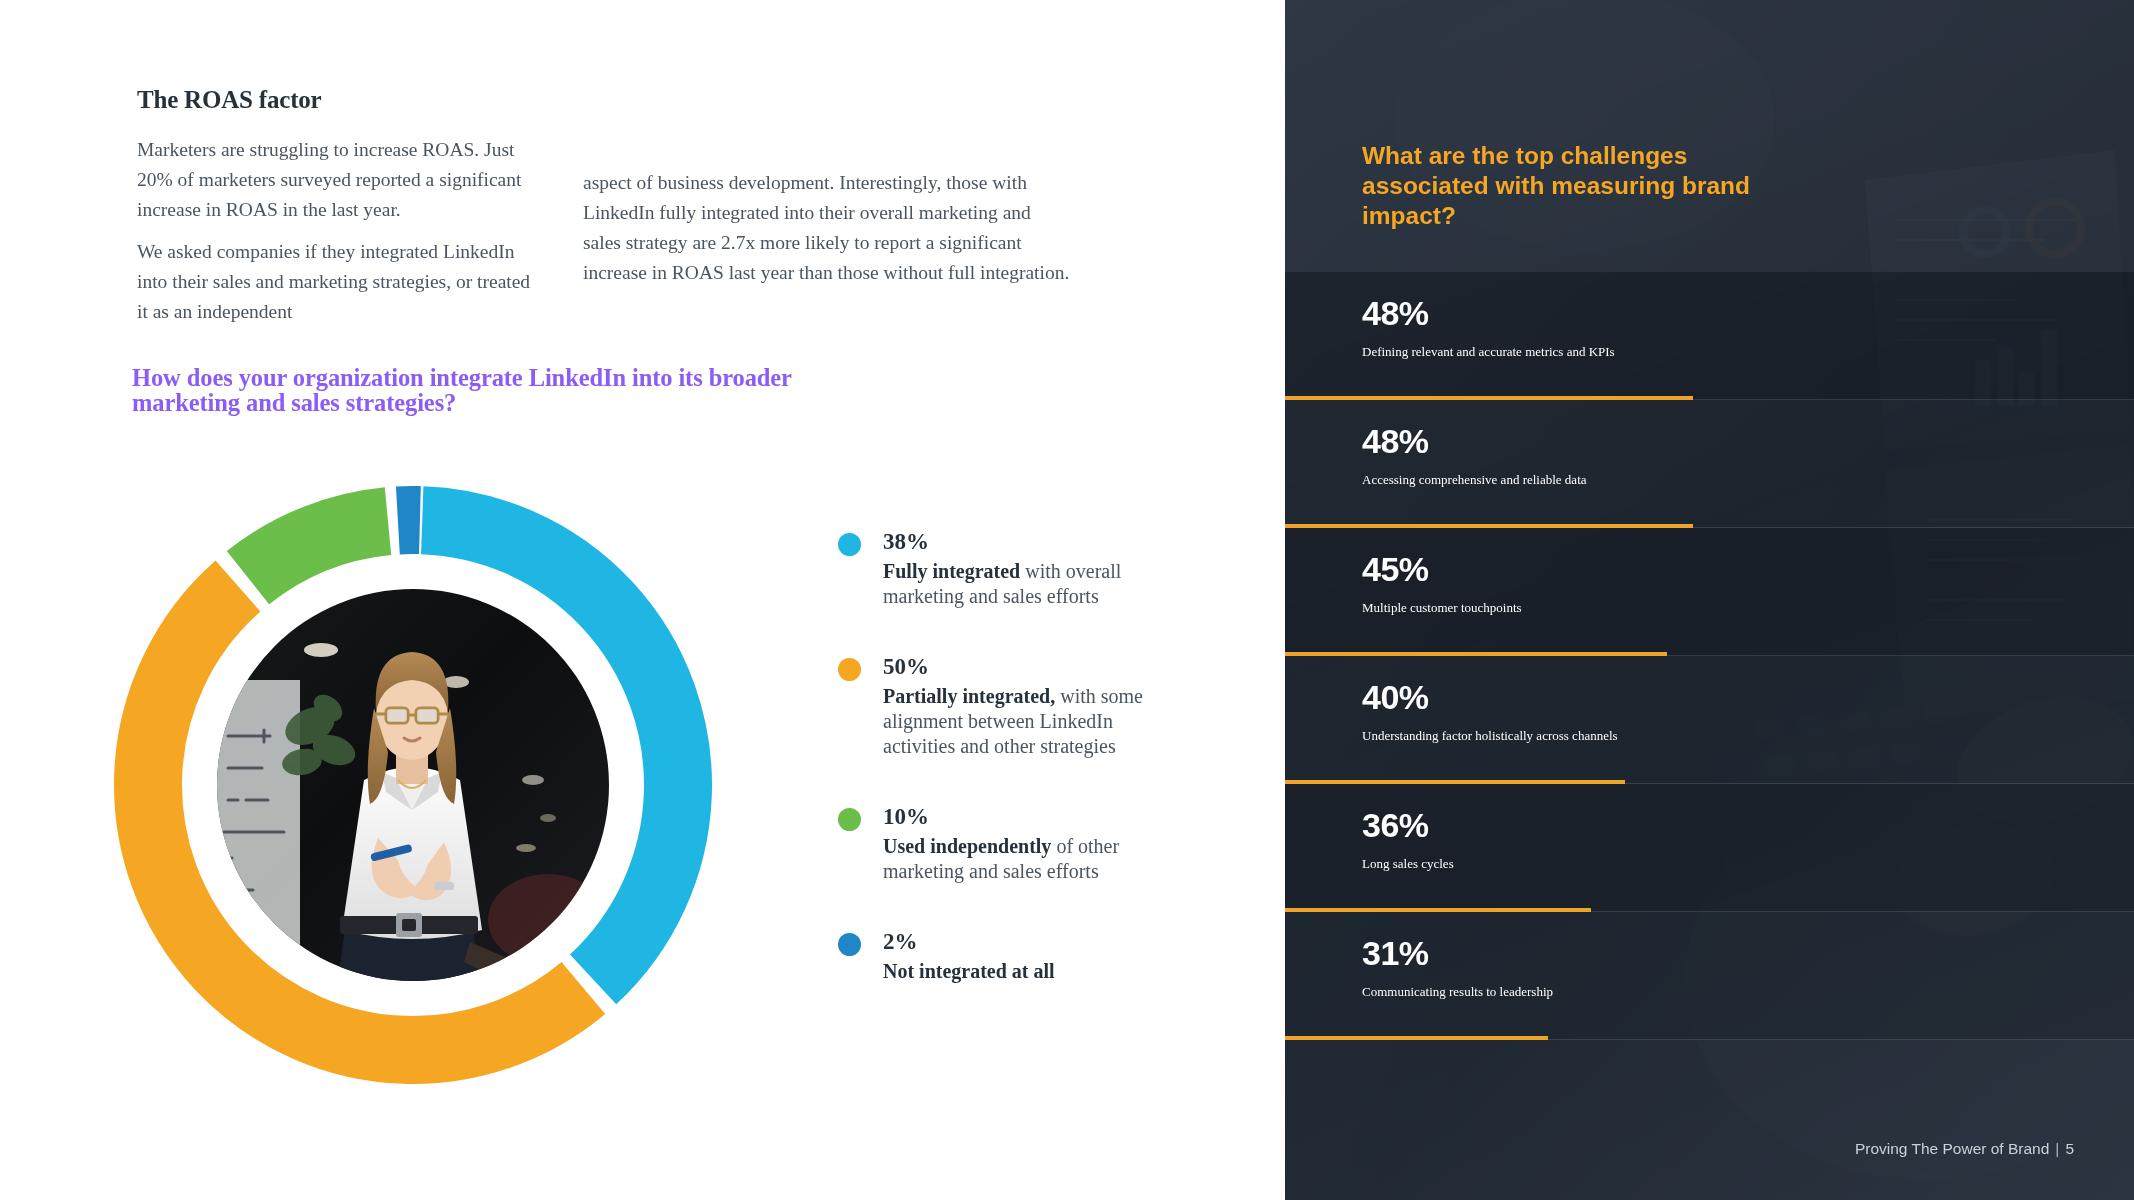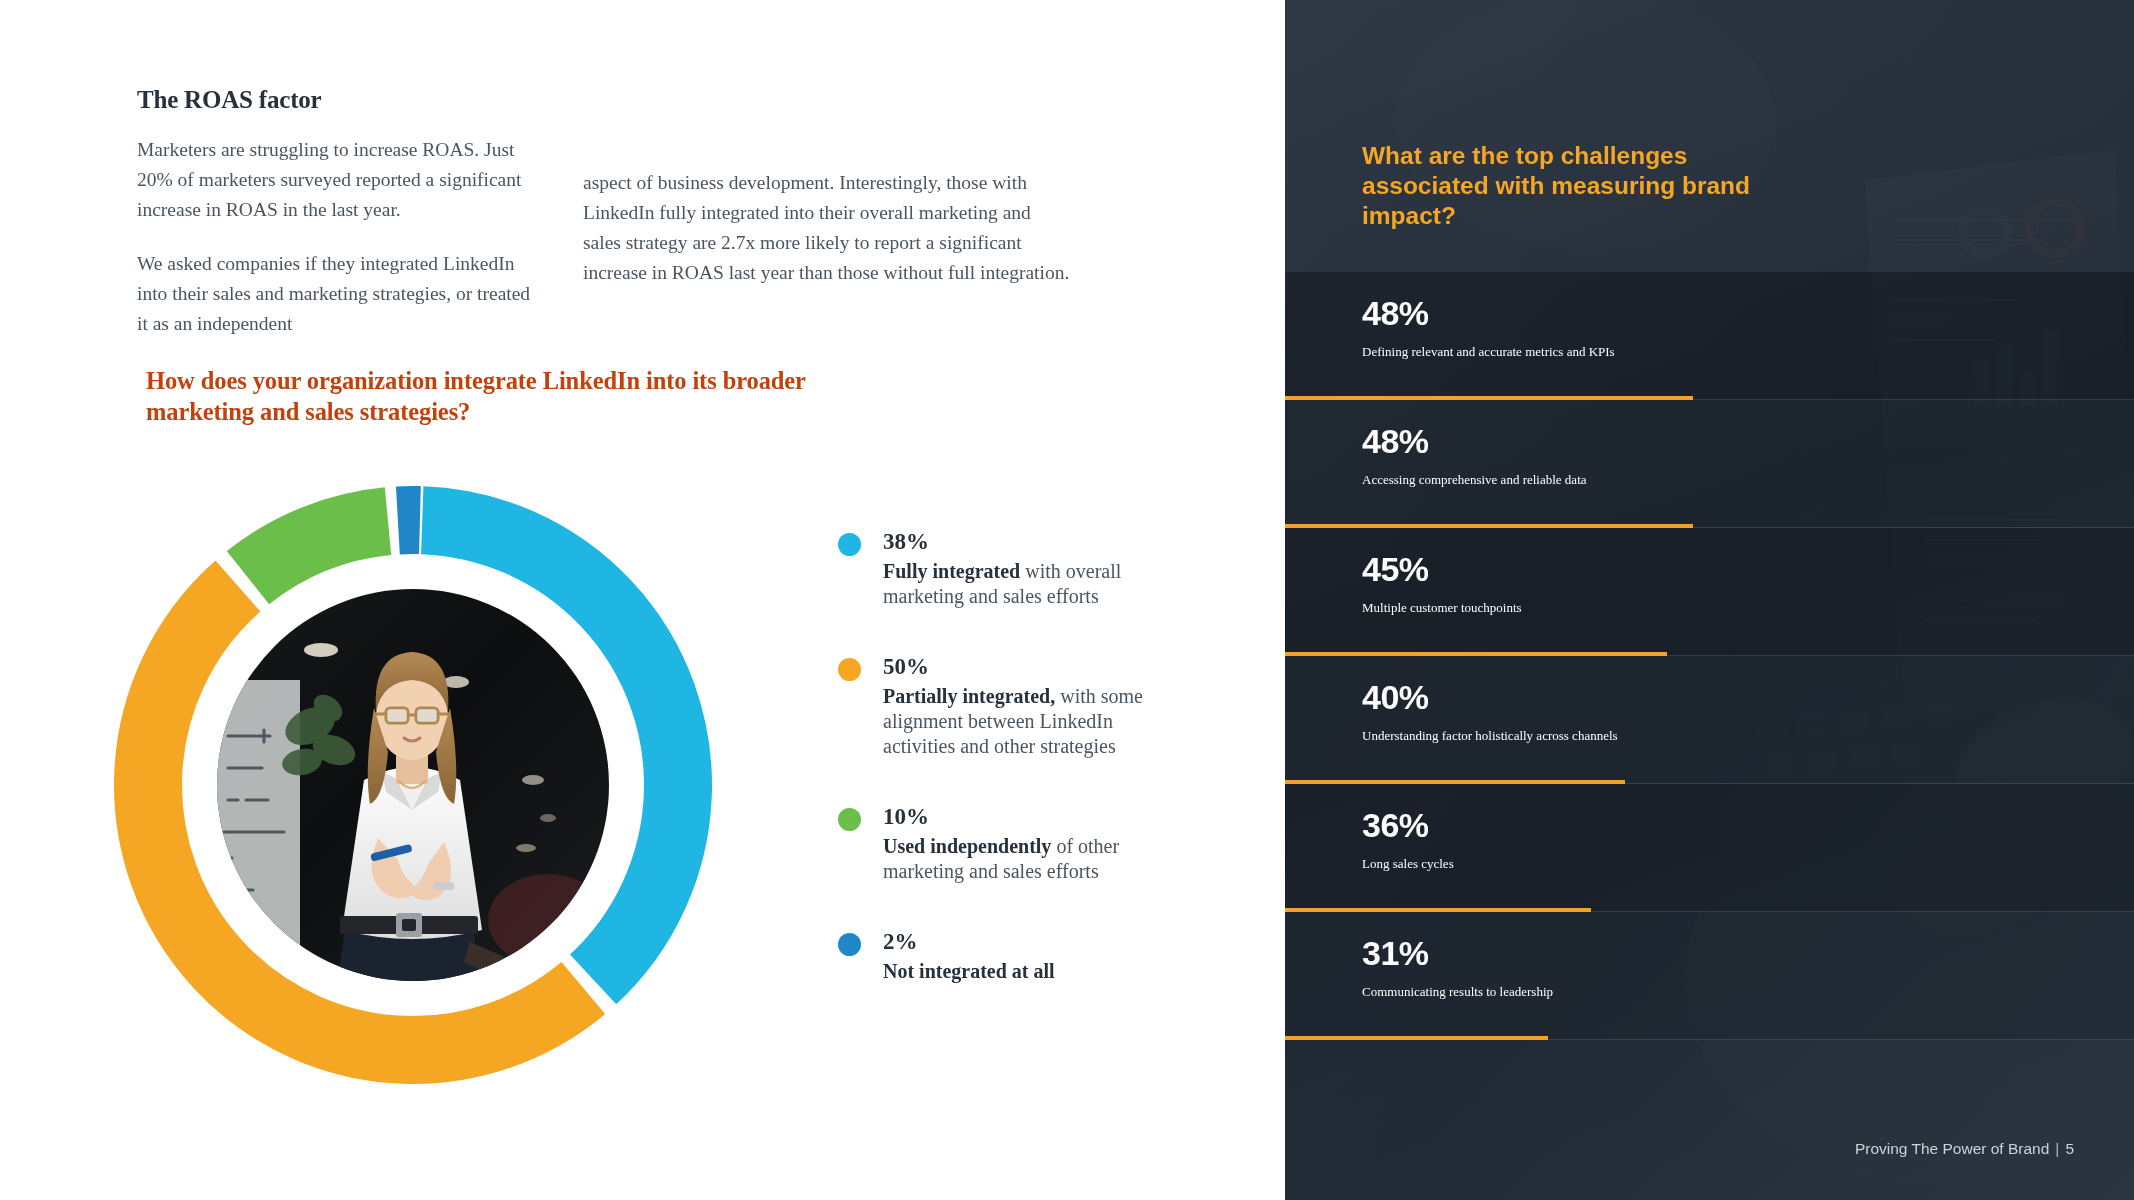--- a/index.html
+++ b/index.html
@@ -15,28 +15,28 @@
   .left-pane {
     position: absolute; left: 0; top: 0; width: 1285px; height: 1200px;
     background: #ffffff;
     font-family: Liberation Serif, serif;
   }
   .kicker {
     position: absolute; left: 137px; top: 86px;
     font-size: 25px; font-weight: bold; color: #26313c; letter-spacing: -0.2px;
   }
   .body-col { position: absolute; font-size: 19.5px; line-height: 30px; color: #4a5560; }
-  .body-col p + p { margin-top: 24px; }
+  .body-col p + p { margin-top: 12px; }
   .col-a { left: 137px; top: 135px; width: 405px; }
   .col-b { left: 583px; top: 135px; width: 490px; margin-top: 33px; }
 
   .q-heading {
-    position: absolute; left: 146px; top: 365px; width: 680px;
-    font-size: 24.5px; font-weight: bold; line-height: 31px;
-    color: #c2410c; letter-spacing: -0.1px;
+    position: absolute; left: 132px; top: 365px; width: 680px;
+    font-size: 24.5px; font-weight: bold; line-height: 25px;
+    color: #8b5cf6; letter-spacing: -0.1px;
   }
 
   
   .donut-wrap { position: absolute; left: 78px; top: 450px; width: 670px; height: 670px; }
   .donut-wrap svg { display: block; width: 670px; height: 670px; }
 
   
   .legend { position: absolute; left: 838px; top: 528px; width: 330px; }
   .legend-item { position: relative; padding-left: 45px; margin-bottom: 44px; }
   .legend-item:last-child { margin-bottom: 0; }

